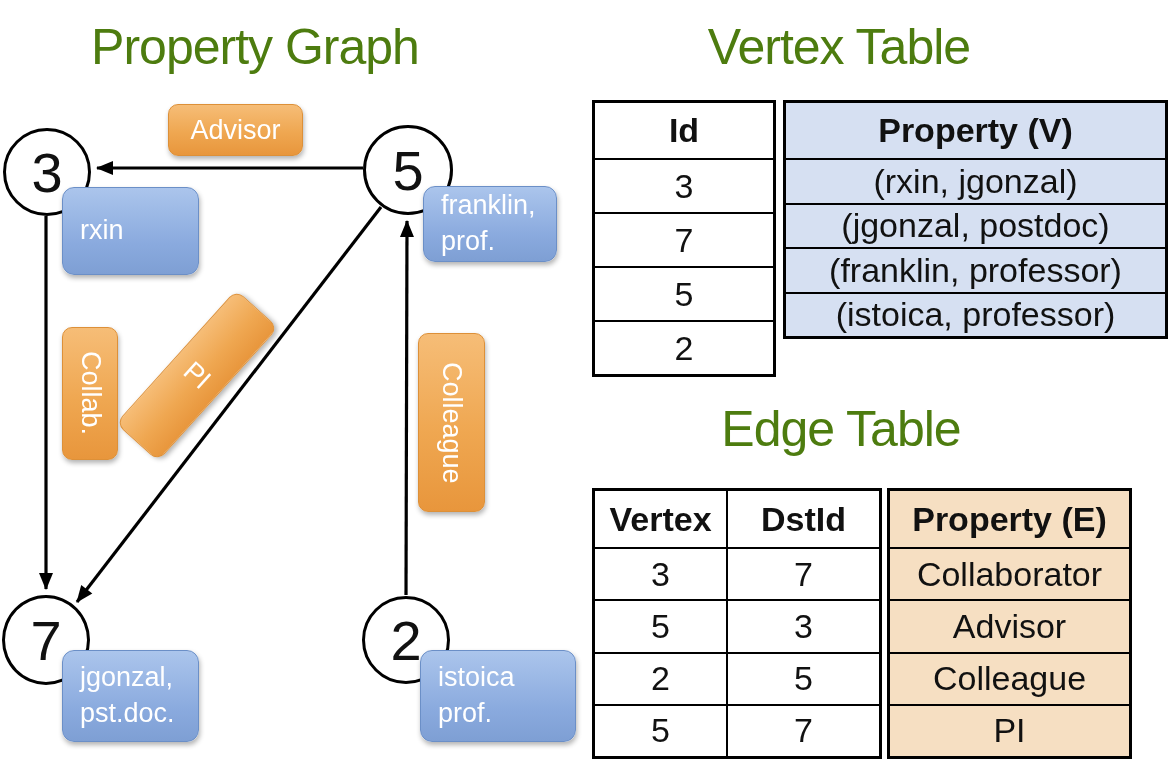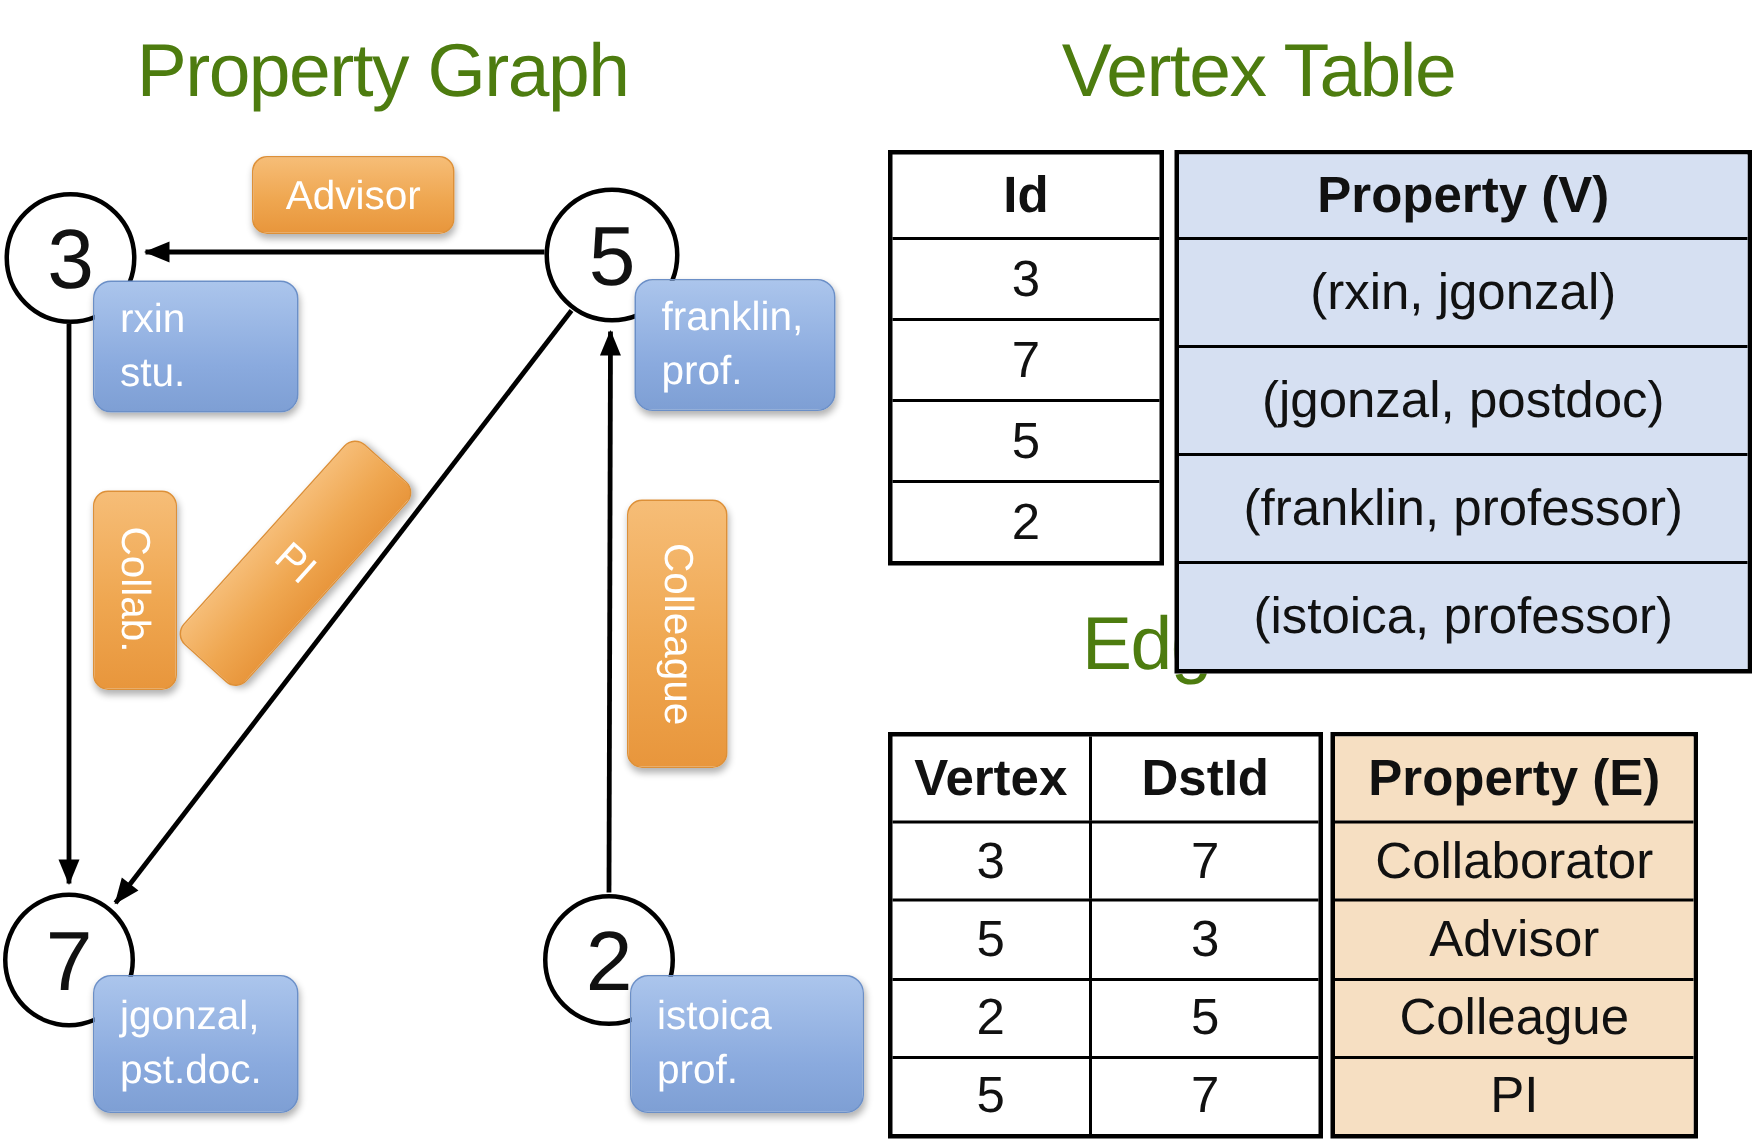--- a/index.html
+++ b/index.html
@@ -30,21 +30,21 @@
   
   .tbl{position:absolute;border:3px solid #000;box-sizing:border-box;display:grid;background:#fff;}
   .cell{display:flex;align-items:center;justify-content:center;font-size:34px;
         box-sizing:border-box;overflow:hidden;}
   .cell.th{font-weight:bold;}
   .cell.bt{border-top:2px solid #000;}
   .cell.bl{border-left:2px solid #000;}
   .cell.bluefill{background:#d6e0f2;}
   .cell.tanfill{background:#f6dfc2;}
   #vt-id{left:592px;top:100px;width:184px;height:277px;grid-template-rows:55px repeat(4,1fr);}
-  #vt-prop{left:783px;top:100px;width:385px;height:349px;grid-template-rows:55px repeat(4,1fr);}
+  #vt-prop{left:783px;top:100px;width:385px;height:239px;grid-template-rows:55px repeat(4,1fr);}
   #et-ids{left:592px;top:488px;width:290px;height:271px;
           grid-template-columns:131px 1fr;grid-template-rows:56px repeat(4,1fr);}
   #et-prop{left:887px;top:488px;width:245px;height:271px;grid-template-rows:56px repeat(4,1fr);}
 </style>
 </head>
 <body>
 
 <div id="stage">
 
   <div class="panel-title" style="left:255px;top:18px;">Property Graph</div>
@@ -80,23 +80,22 @@
     </div>
   <div class="node" style="left:2px;top:595px;width:88px;height:90px;">
       <span>7</span>
     </div>
   <div class="node" style="left:362px;top:596px;width:88px;height:88px;">
       <span>2</span>
     </div>
 
   <div class="blabel" style="left:62px;top:187px;width:137px;height:88px;">
     <span>rxin</span>
-    <span>stu.</span>
   </div>
-  <div class="blabel" style="left:423px;top:186px;width:134px;height:88px;">
+  <div class="blabel" style="left:423px;top:186px;width:134px;height:76px;">
     <span>franklin,</span>
     <span>prof.</span>
   </div>
   <div class="blabel" style="left:62px;top:650px;width:137px;height:92px;">
     <span>jgonzal,</span>
     <span>pst.doc.</span>
   </div>
   <div class="blabel" style="left:420px;top:650px;width:156px;height:92px;border-radius:12px;">
     <span>istoica</span>
     <span>prof.</span>

